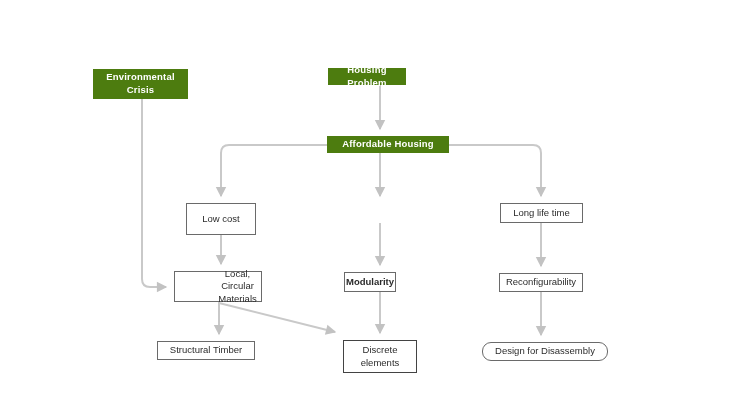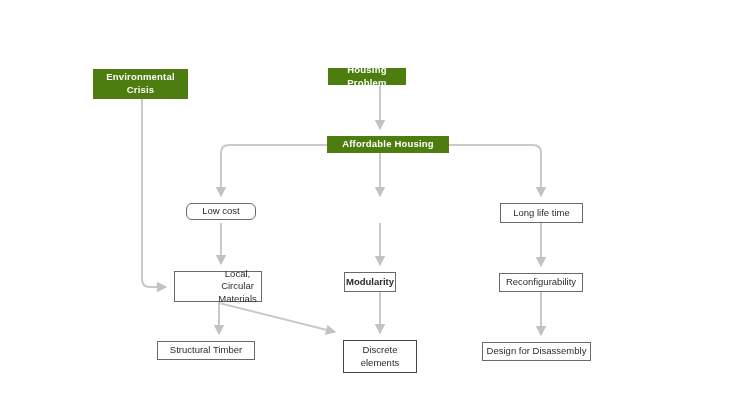--- a/index.html
+++ b/index.html
@@ -38,29 +38,29 @@
     color:#2b2b2b;
   }
   .node.secondary.dark-border{
     border:1.4px solid #434343;
   }
 
   
   #n-environmental-crisis{left:93px;  top:69px;  width:95px;  height:30px;}
   #n-housing-problem     {left:328px; top:68px;  width:78px;  height:17px;}
   #n-affordable-housing  {left:327px; top:136px; width:122px; height:17px;}
-  #n-low-cost            {left:186px; top:203px; width:70px;  height:17px;border-radius:6px;}
+  #n-low-cost            {left:186px; top:203px; width:70px;  height:32px;}
   #n-short-construction  {left:322px; top:203px; width:116px; height:20px;}
   #n-long-life-time      {left:500px; top:203px; width:83px;  height:20px;}
   #n-local-circular      {left:174px; top:271px; width:88px;  height:31px;padding-left:39px;}
   #n-modularity          {left:344px; top:272px; width:52px;  height:20px;font-weight:bold;}
   #n-reconfigurability   {left:499px; top:273px; width:84px;  height:19px;}
   #n-structural-timber   {left:157px; top:341px; width:98px;  height:19px;}
   #n-discrete-elements   {left:343px; top:340px; width:74px;  height:33px;}
-  #n-design-disassembly  {left:482px; top:342px; width:109px; height:19px;}
+  #n-design-disassembly  {left:482px; top:342px; width:126px; height:19px;border-radius:9px;}
 </style>
 </head>
 <body>
 
 <div class="stage">
 
   <svg class="edge-layer" viewBox="0 0 730 411" xmlns="http://www.w3.org/2000/svg">
     <defs>
       <marker id="arrow" viewBox="0 0 10 10" refX="7.5" refY="5" markerWidth="6.5" markerHeight="6.5" orient="auto-start-reverse">
         <path d="M0.5,1 L8.5,5 L0.5,9 Z" fill="#c2c2c2"></path>

